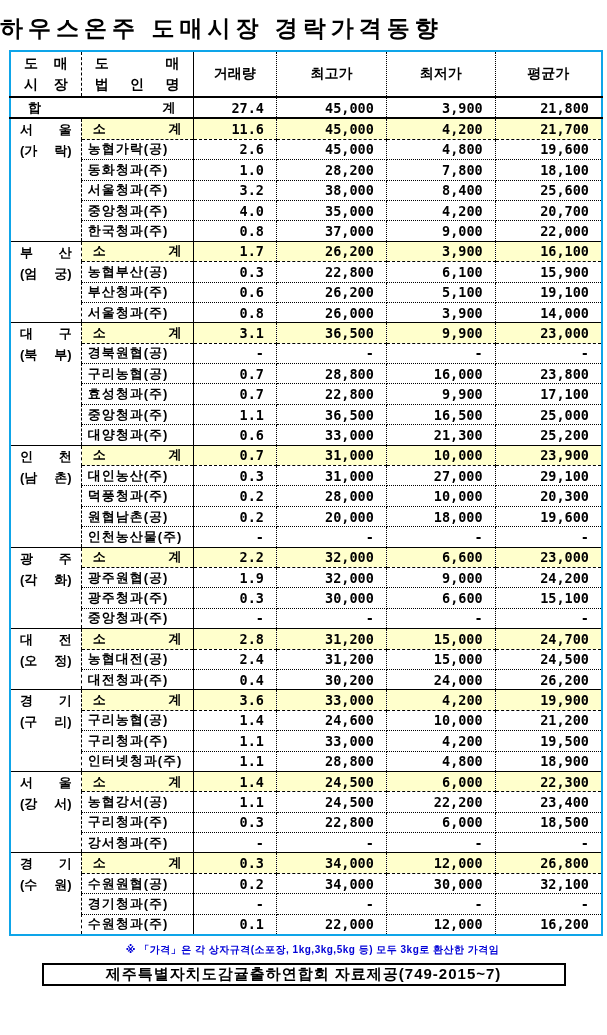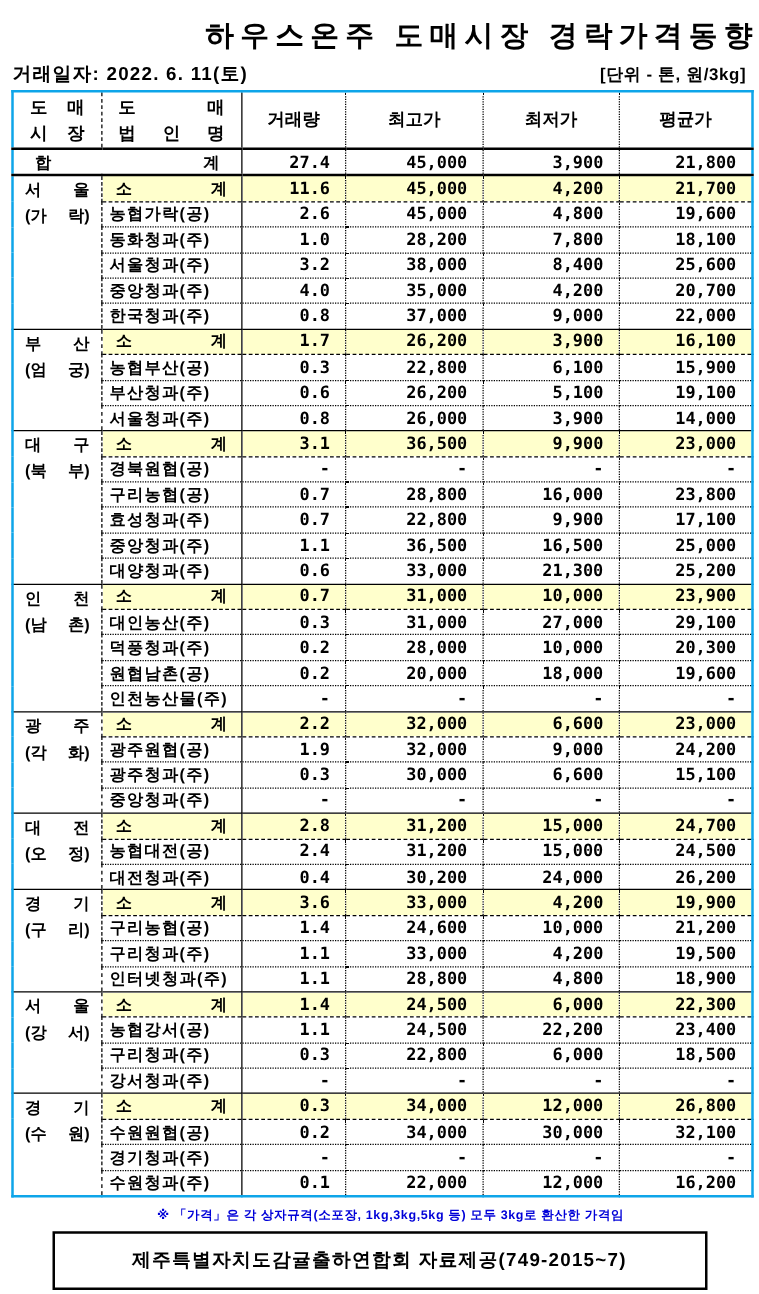--- a/index.html
+++ b/index.html
@@ -6,21 +6,21 @@
     margin: 0; padding: 0;
     width: 607px; height: 1035px;
     background: #ffffff;
     overflow: hidden;
     font-family: "Liberation Sans", "DejaVu Sans", sans-serif;
     color: #000;
   }
   .page { width: 607px; height: 1035px; position: relative; }
 
   .title {
-    text-align: right;
+    text-align: left;
     font-size: 23px;
     font-weight: bold;
     letter-spacing: 5px;
     padding-top: 13px;
     margin: 0 0 6px 0;
   }
 
   .meta-line {
     display: flex;
     justify-content: space-between;
@@ -124,34 +124,30 @@
   }
 
   .footer-box {
     width: 520px;
     margin: 6px auto 0 auto;
     border: 2px solid #000;
     text-align: center;
     font-size: 15px;
     font-weight: bold;
     letter-spacing: 1px;
-    padding: 12px 0;
+    padding: 0 0;
   }
 </style>
 </head>
 <body>
 
 <div class="page">
 
   <div class="title">하우스온주 도매시장 경락가격동향</div>
 
-  <div class="meta-line">
-    <span class="meta-date">거래일자: 2022. 6. 11(토)</span>
-    <span class="meta-unit">[단위 - 톤, 원/3kg]</span>
-  </div>
 
   <table class="price-table">
     <colgroup>
       <col class="c-market">
         <col class="c-corp">
         <col class="c-vol">
       <col class="c-high">
         <col class="c-low">
         <col class="c-avg">
     </colgroup>

